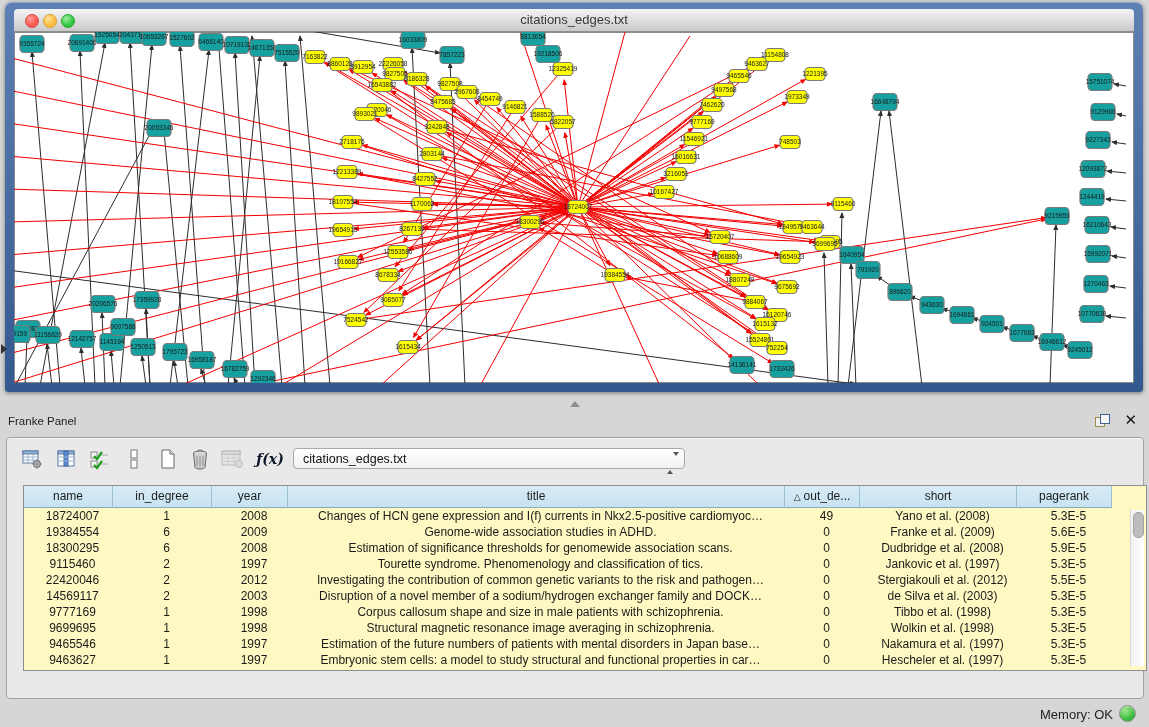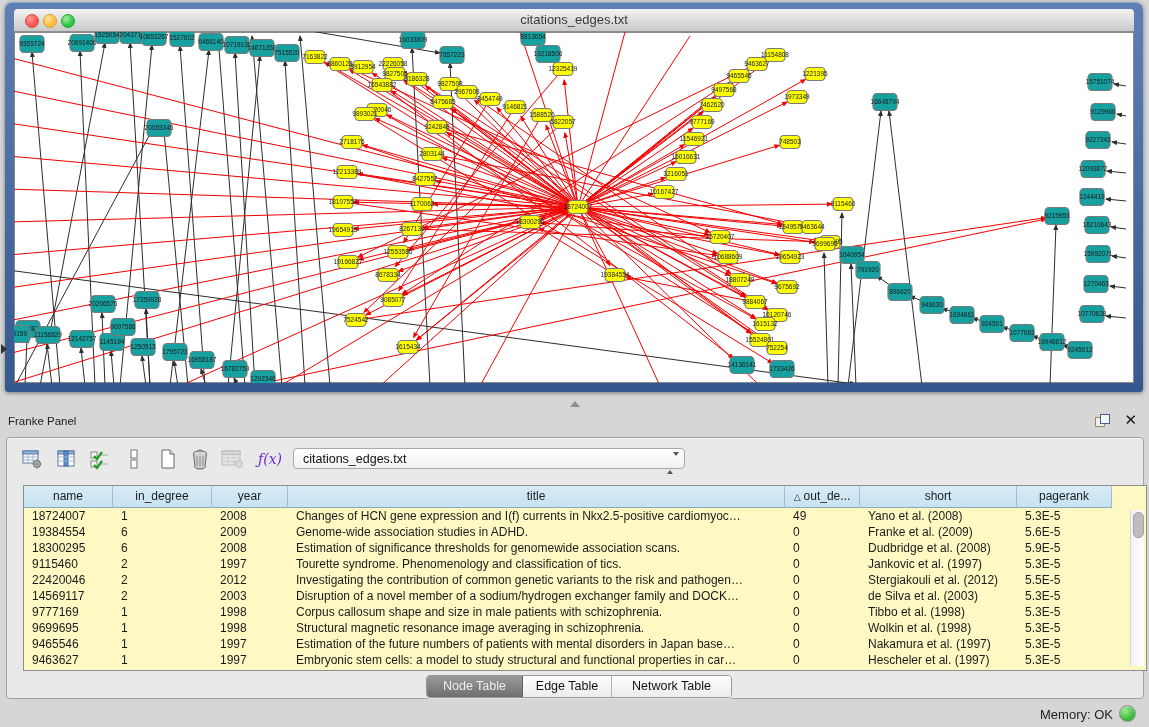--- a/index.html
+++ b/index.html
@@ -52,21 +52,21 @@
   .float-icon .f{position:absolute;left:5px;top:0;width:8px;height:8px;border:1.5px solid #40608f;background:#f7f7f7;}
   .close-x{position:absolute;right:12px;top:4px;font-size:15px;font-weight:bold;color:#111;line-height:18px;}
   .panel{
     position:absolute;left:6px;top:437px;width:1136px;height:260px;
     background:#e9e9e9;border:1px solid #a2a2a2;border-radius:4px;
     box-shadow:inset 0 1px 0 #f6f6f6;
   }
   .toolbar{position:absolute;left:8px;top:8px;height:26px;}
   .tb-ico{position:absolute;top:0;width:26px;height:26px;background:transparent;border:0;padding:0;cursor:default;}
   .tb-ico svg{display:block;margin:2px auto;}
-  .fx{font-family:"DejaVu Serif","Liberation Serif",serif;font-style:italic;font-size:14px;color:#6d28d9;line-height:24px;text-align:center;}
+  .fx{font-family:"DejaVu Serif","Liberation Serif",serif;font-style:italic;font-size:14px;color:#0f172a;line-height:24px;text-align:center;font-weight:bold;}
   .dropdown{
     position:absolute;left:278px;top:2px;width:392px;height:21px;
     background:linear-gradient(#ffffff,#f1f1f1);
     border:1px solid #a9a9a9;border-radius:4px;
     font-size:12.5px;color:#111;line-height:21px;padding-left:9px;box-sizing:border-box;
   }
   .dd-arrows{position:absolute;right:8px;top:4px;width:9px;}
   .dd-arrows .up{width:0;height:0;border-bottom:4px solid #555;border-left:3.5px solid transparent;border-right:3.5px solid transparent;margin-bottom:2px;}
   .dd-arrows .dn{width:0;height:0;border-top:4px solid #555;border-left:3.5px solid transparent;border-right:3.5px solid transparent;}
   
@@ -75,21 +75,21 @@
     background:#fef9c3;border:1px solid #8d8d8d;overflow:hidden;
   }
   .thead{position:absolute;left:0;top:0;height:22px;white-space:nowrap;font-size:12px;}
   .th{
     display:inline-block;box-sizing:border-box;height:22px;line-height:21px;text-align:center;
     background:linear-gradient(#d8ecf7,#c6e2f1);
     border-right:1px solid #9dbfd2;border-bottom:1px solid #8aa9ba;color:#1c1c1c;
     overflow:hidden;vertical-align:top;
   }
   .th .sort{font-size:9px;margin-right:3px;color:#222;}
-  .rows{position:absolute;left:0;top:22px;font-size:12px;color:#1b1b1b;}
+  .rows{position:absolute;left:0;top:22px;font-size:12px;color:#1b1b1b;text-align:center;}
   .tr{height:16px;line-height:16px;white-space:nowrap;}
   .td{display:inline-block;box-sizing:border-box;padding-left:8px;overflow:hidden;text-overflow:clip;vertical-align:top;height:16px;}
   .vscroll{
     position:absolute;right:2px;top:24px;width:13px;height:156px;
     background:linear-gradient(to right,#f2f2f2,#ffffff);border-left:1px solid #d8d8d8;
   }
   .vthumb{position:absolute;left:2px;top:2px;width:9px;height:24px;border-radius:5px;background:#bdbdbd;border:1px solid #a3a3a3;}
   
   .segctrl{
     position:absolute;left:419px;top:237px;height:21px;
@@ -839,19 +839,18 @@
         <div class="tr"><div class="td" style="width: 89px;">9777169</div><div class="td" style="width: 99px;">1</div><div class="td" style="width: 76px;">1998</div><div class="td" style="width: 497px;">Corpus callosum shape and size in male patients with schizophrenia.</div><div class="td" style="width: 75px;">0</div><div class="td" style="width: 157px;">Tibbo et al. (1998)</div><div class="td" style="width: 95px;">5.3E-5</div></div>
         <div class="tr"><div class="td" style="width: 89px;">9699695</div><div class="td" style="width: 99px;">1</div><div class="td" style="width: 76px;">1998</div><div class="td" style="width: 497px;">Structural magnetic resonance image averaging in schizophrenia.</div><div class="td" style="width: 75px;">0</div><div class="td" style="width: 157px;">Wolkin et al. (1998)</div><div class="td" style="width: 95px;">5.3E-5</div></div>
         <div class="tr"><div class="td" style="width: 89px;">9465546</div><div class="td" style="width: 99px;">1</div><div class="td" style="width: 76px;">1997</div><div class="td" style="width: 497px;">Estimation of the future numbers of patients with mental disorders in Japan base…</div><div class="td" style="width: 75px;">0</div><div class="td" style="width: 157px;">Nakamura et al. (1997)</div><div class="td" style="width: 95px;">5.3E-5</div></div>
         <div class="tr"><div class="td" style="width: 89px;">9463627</div><div class="td" style="width: 99px;">1</div><div class="td" style="width: 76px;">1997</div><div class="td" style="width: 497px;">Embryonic stem cells: a model to study structural and functional properties in car…</div><div class="td" style="width: 75px;">0</div><div class="td" style="width: 157px;">Hescheler et al. (1997)</div><div class="td" style="width: 95px;">5.3E-5</div></div>
       </div>
     <div class="vscroll">
       <div class="vthumb"></div>
     </div>
   </div>
 
-  <div class="segctrl" id="segctrl"><div class="seg active" style="width: 95px;">Node Table</div><div class="seg" style="width: 88px;">Edge Table</div><div class="seg" style="width: 119px;">Network Table</div></div>
 </div>
 
 <div class="statusbar">
   <span class="mem-label">Memory: OK</span>
   <span class="mem-led"></span>
 </div>
 
 </body></html>

